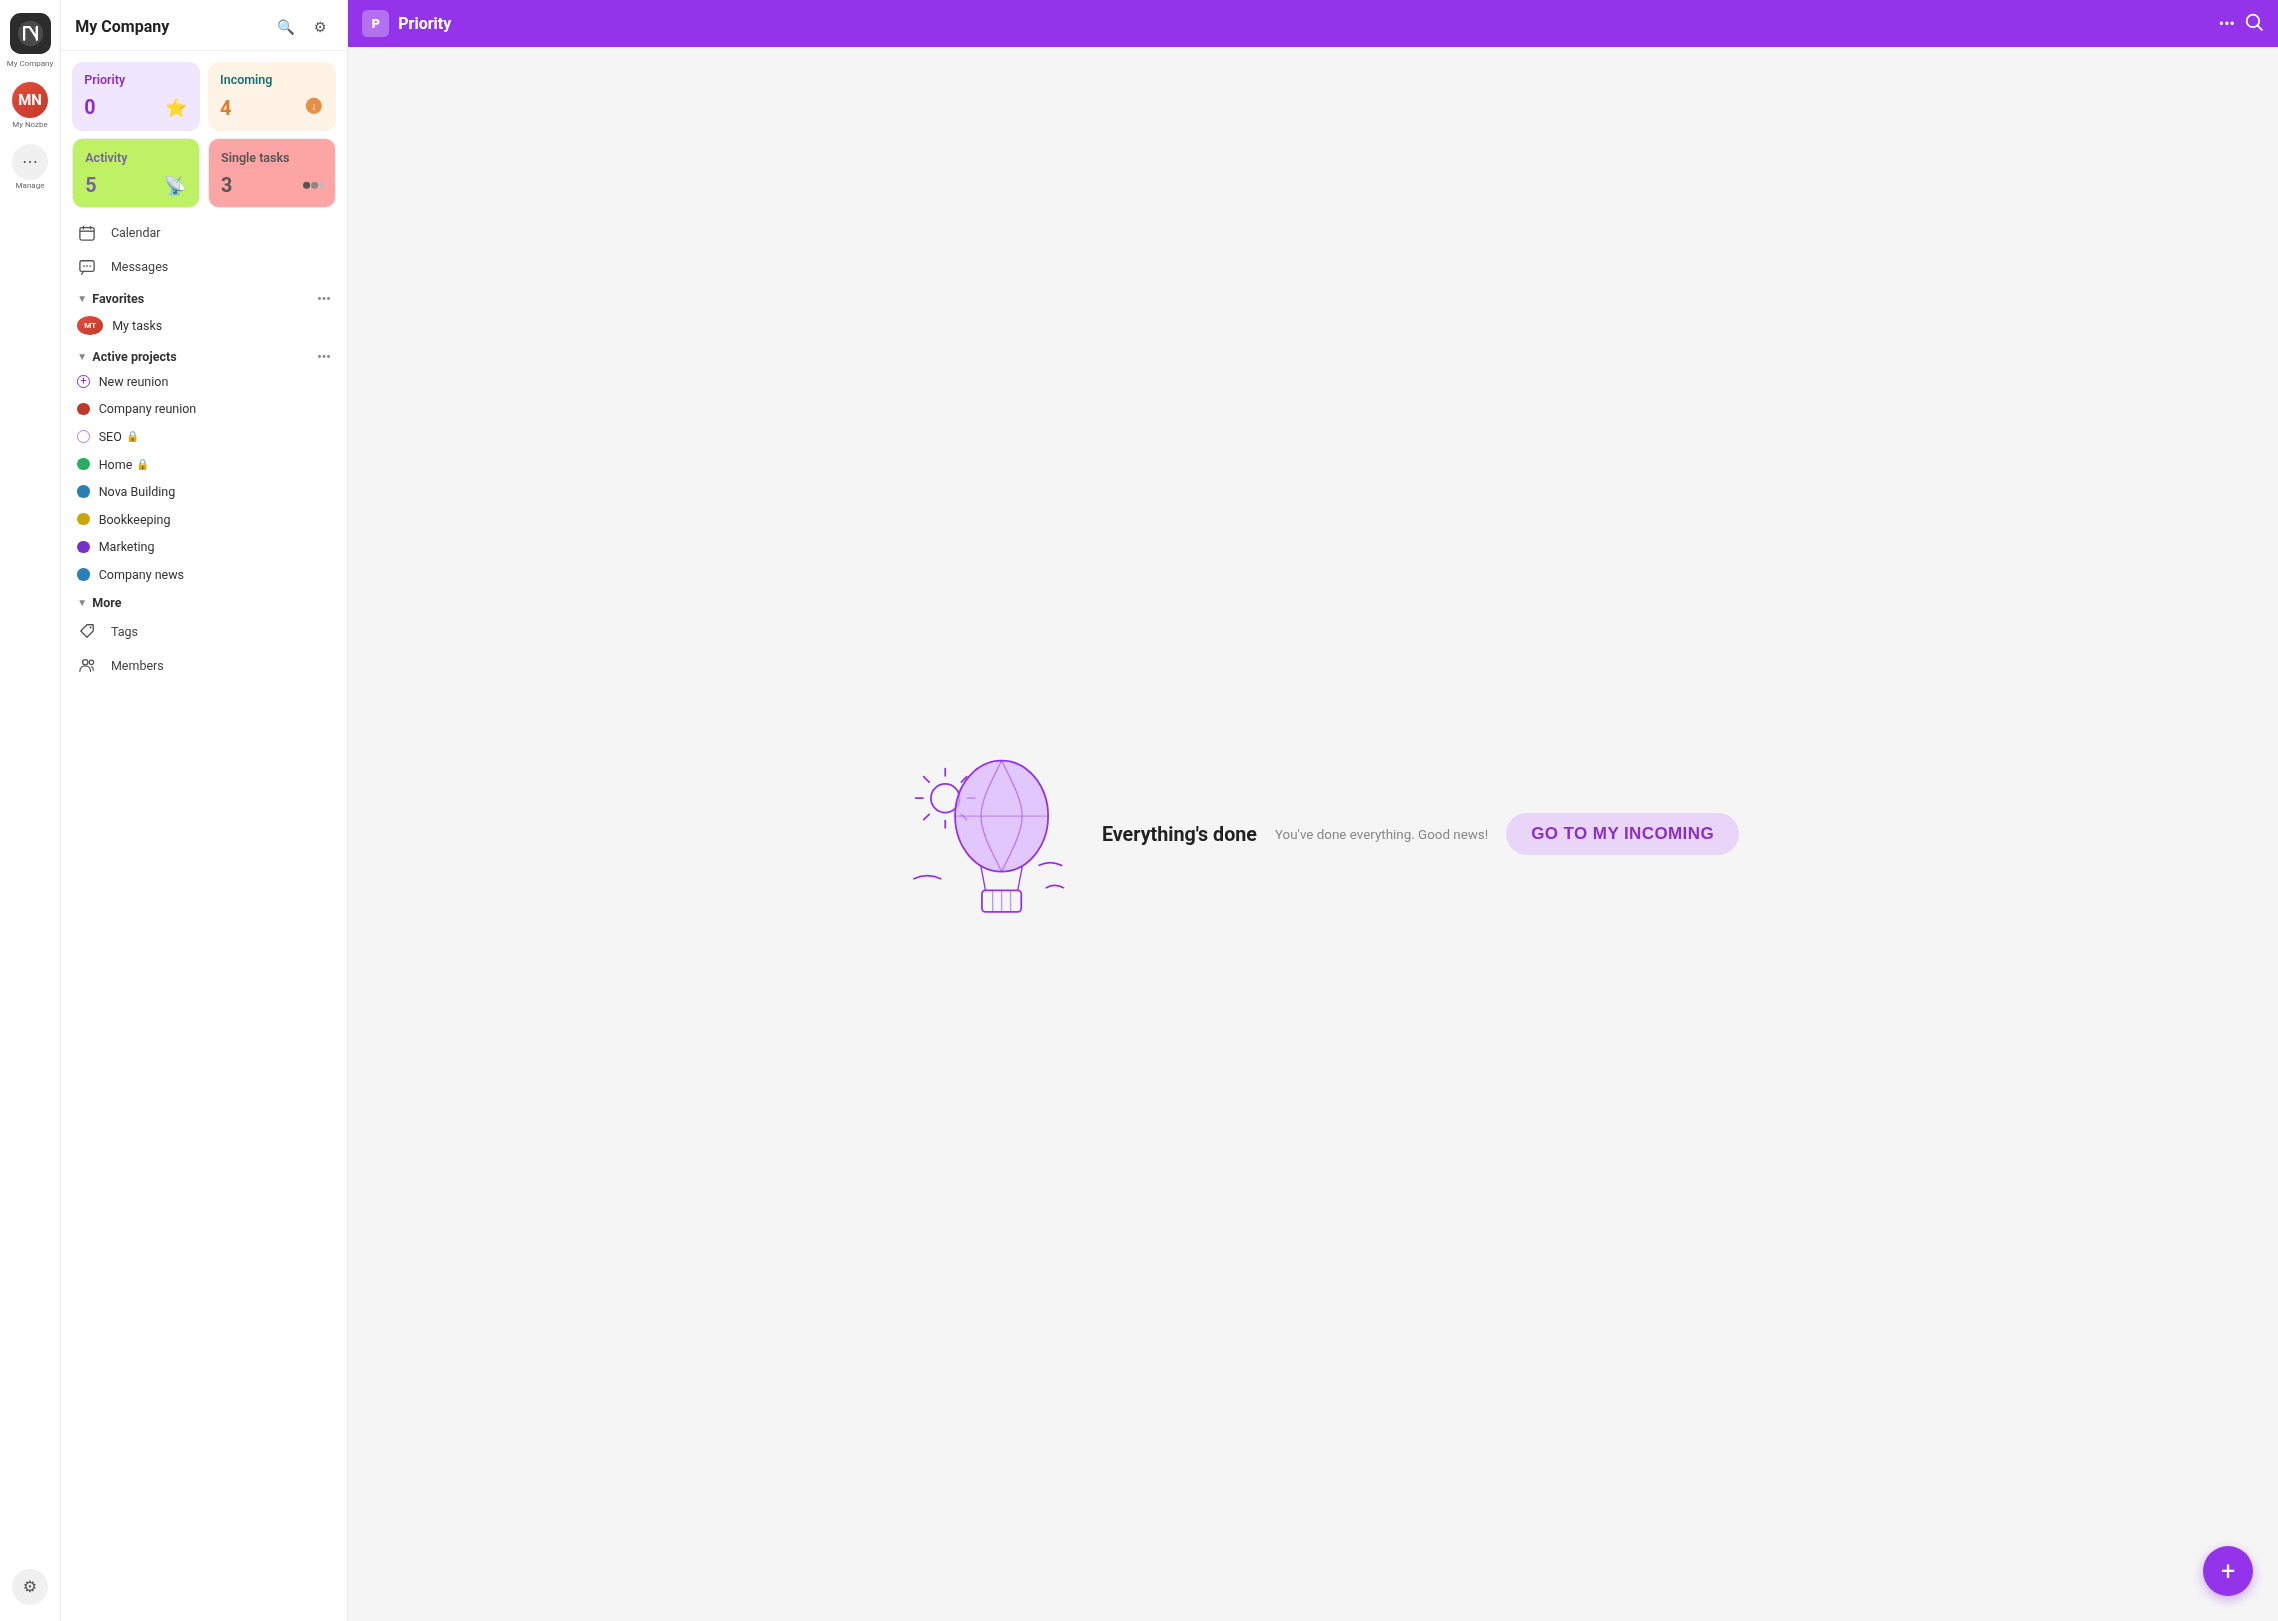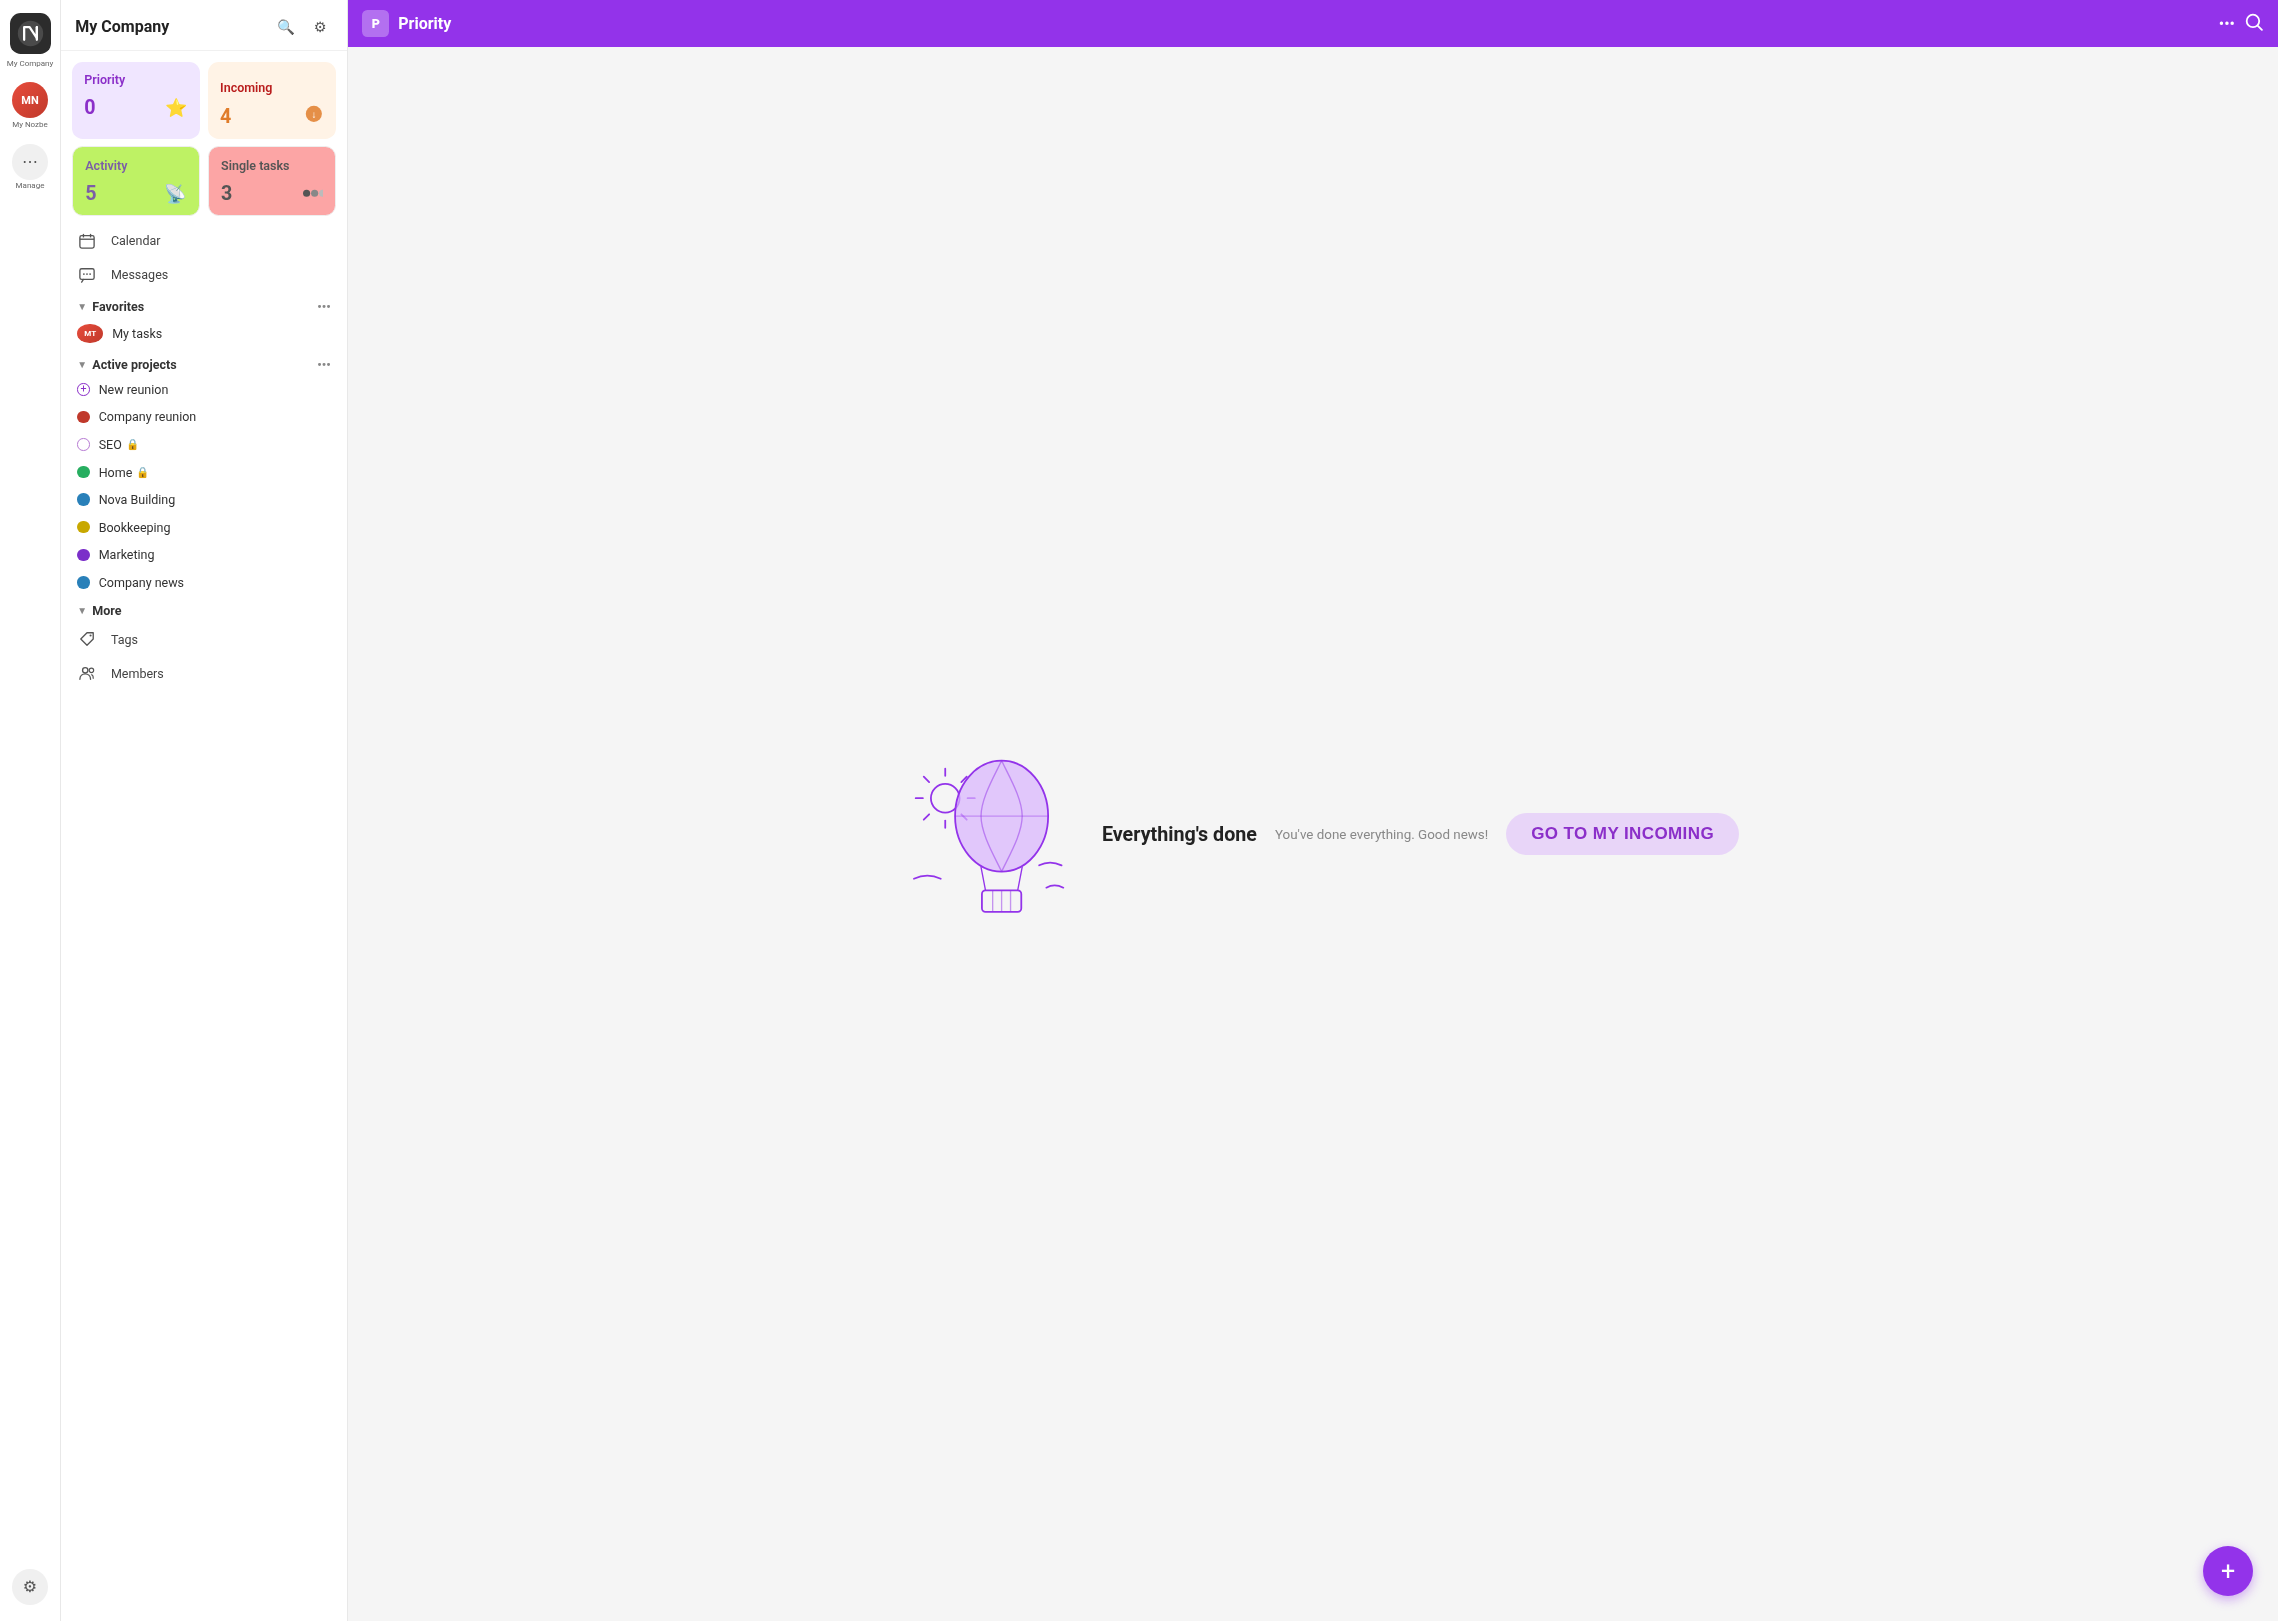--- a/index.html
+++ b/index.html
@@ -24,21 +24,21 @@
       display: flex; align-items: center; justify-content: center;
       margin-bottom: 3.6px;
     }
     .icon-bar-logo svg { width: 29px; height: 29px; }
     .icon-bar-label { font-size: 8px; color: #666; text-align: center; margin-top: 1.8px; }
     .icon-bar-item { display: flex; flex-direction: column; align-items: center; cursor: pointer; padding: 3.6px; }
     .avatar-circle {
       width: 36px; height: 36px; border-radius: 50%;
       background: linear-gradient(135deg, #e74c3c, #c0392b);
       display: flex; align-items: center; justify-content: center;
-      color: white; font-weight: bold; font-size: 11px;
+      color: white; font-weight: bold; font-size: 15px;
     }
     .manage-icon {
       width: 36px; height: 36px; border-radius: 50%;
       background: #f0f0f0;
       display: flex; align-items: center; justify-content: center;
       font-size: 16px; color: #555;
     }
     .bottom-icon {
       margin-top: auto;
       width: 36px; height: 36px; border-radius: 50%;
@@ -90,21 +90,21 @@
       cursor: pointer;
       position: relative;
     }
     .card-priority { background: #f0e6ff; }
     .card-incoming { background: #fff3e6; }
     .card-activity { background: #bef264; border: 0.9px solid #eee; }
     .card-single { background: #fca5a5; border: 0.9px solid #eee; }
 
     .card-label { font-size: 12.5px; font-weight: 600; margin-bottom: 9px; }
     .card-priority .card-label { color: #8b2fc9; }
-    .card-incoming .card-label { color: #b91c1c; margin-top: 8px; }
+    .card-incoming .card-label { color: #0f766e; }
     .card-activity .card-label { color: #7b5ea7; }
     .card-single .card-label { color: #555; }
 
     .card-bottom { display: flex; align-items: center; justify-content: space-between; }
     .card-count { font-size: 19.7px; font-weight: 700; }
     .card-priority .card-count { color: #8b2fc9; }
     .card-incoming .card-count { color: #e07c2a; }
     .card-activity .card-count { color: #7b5ea7; }
     .card-single .card-count { color: #555; }
     .card-icon { font-size: 18px; }

